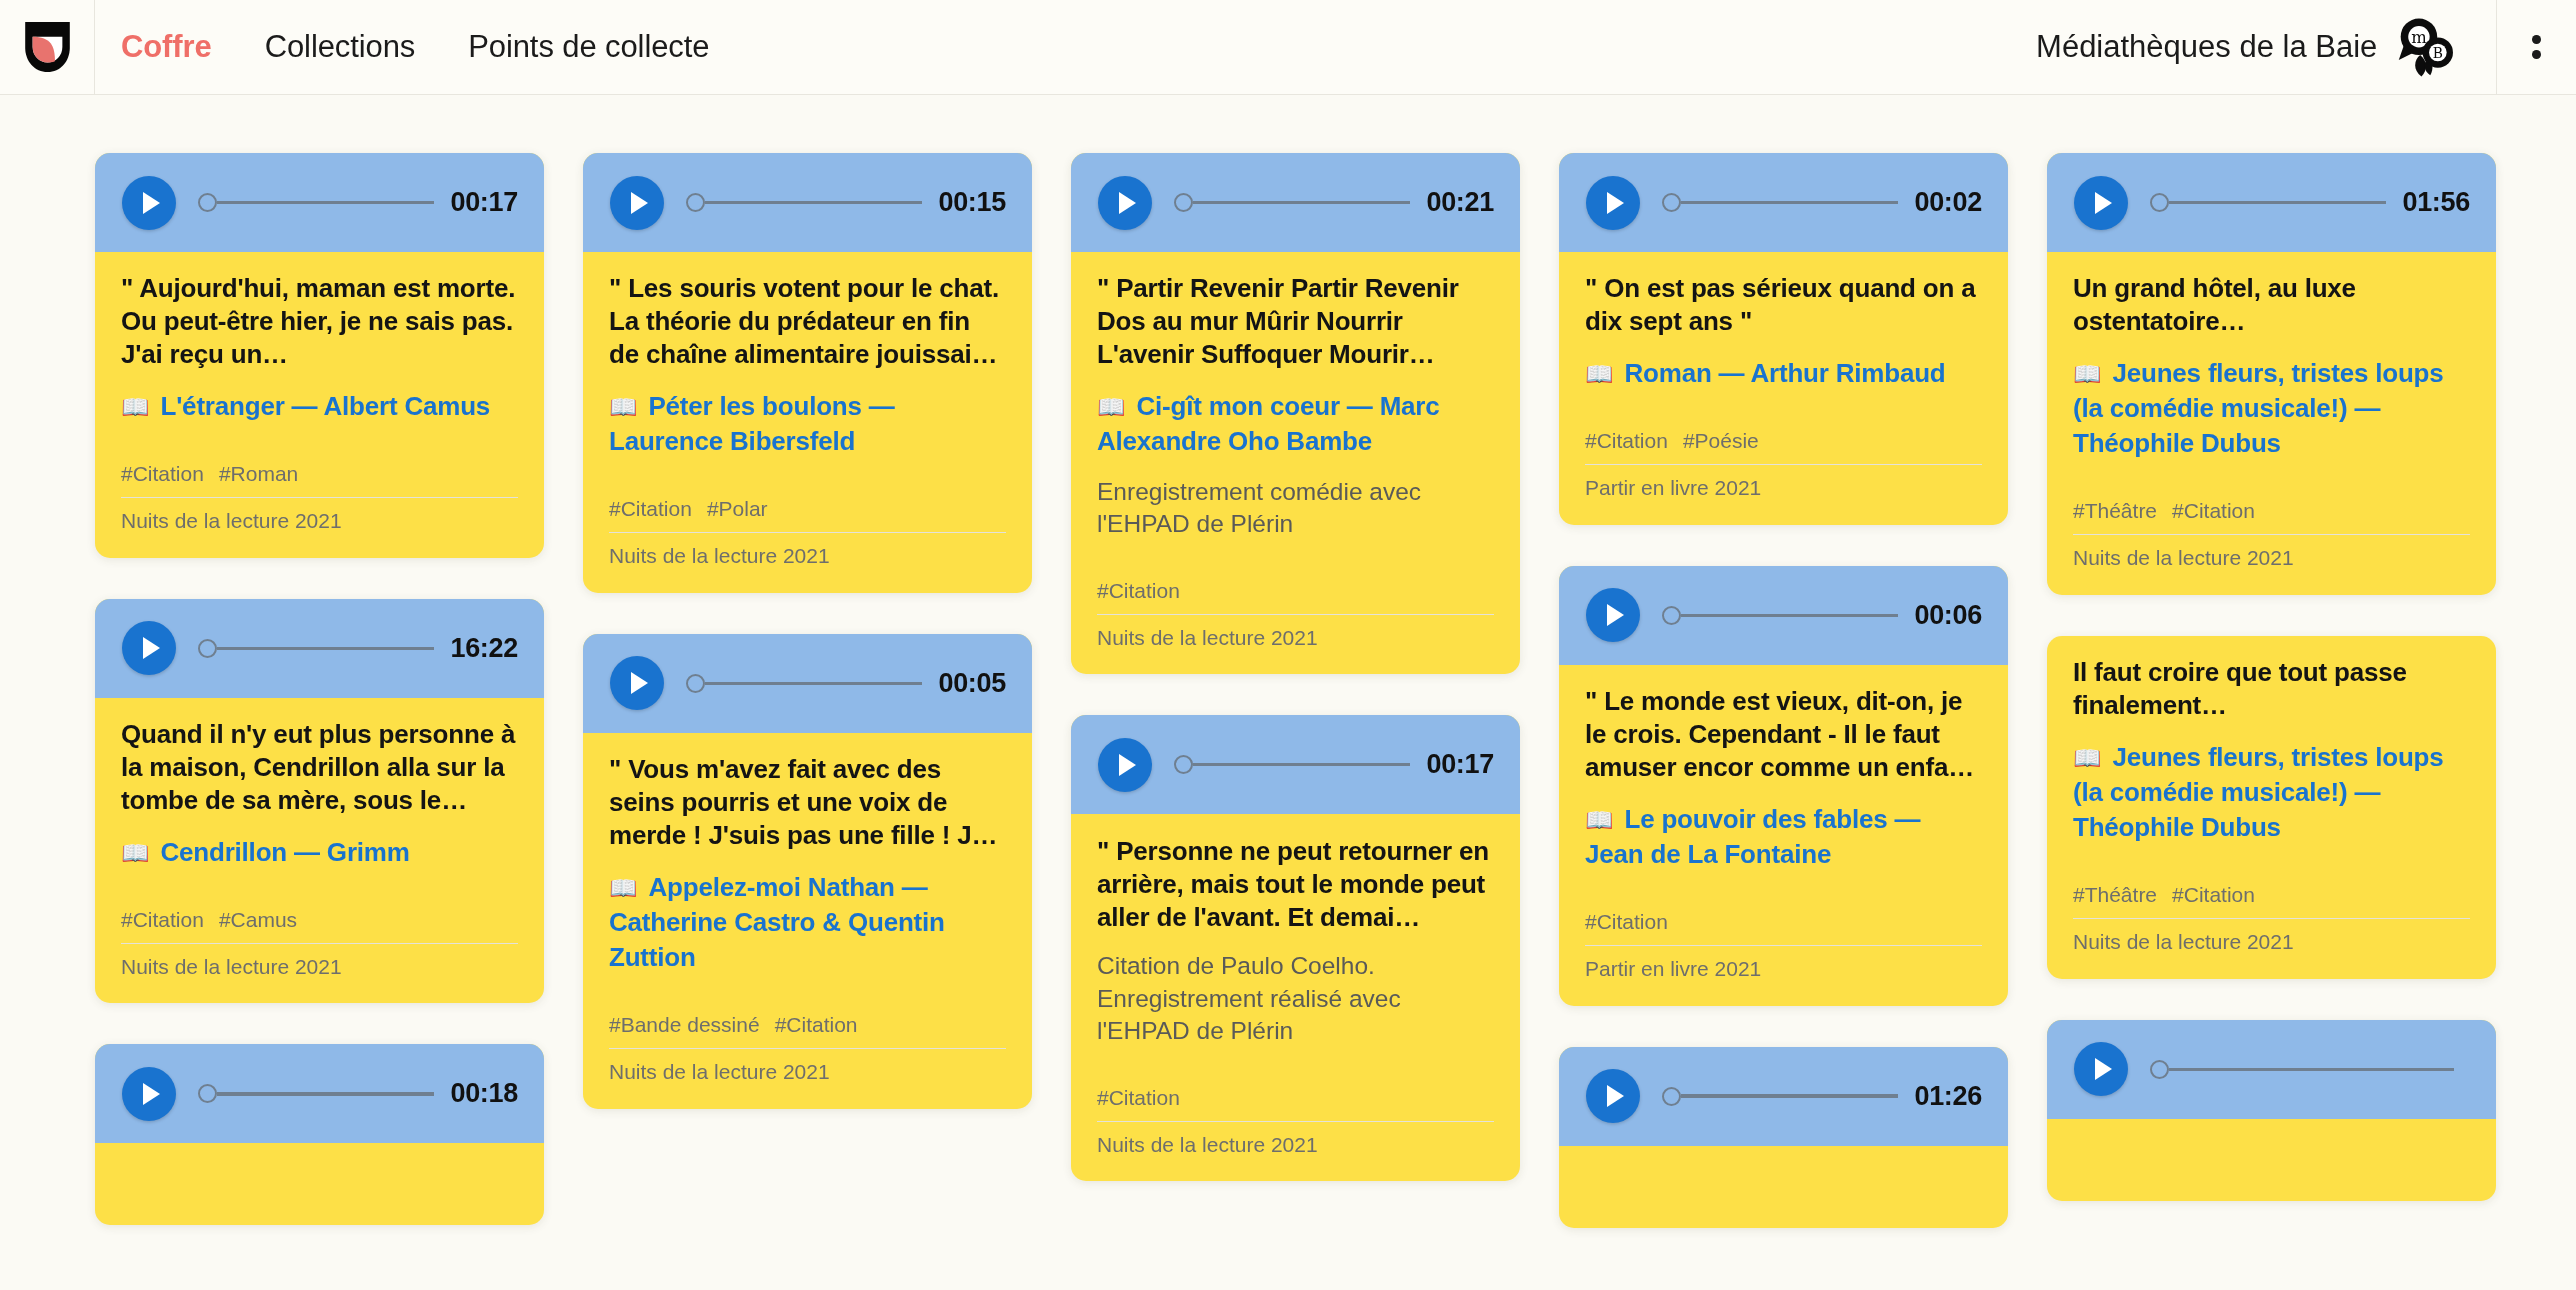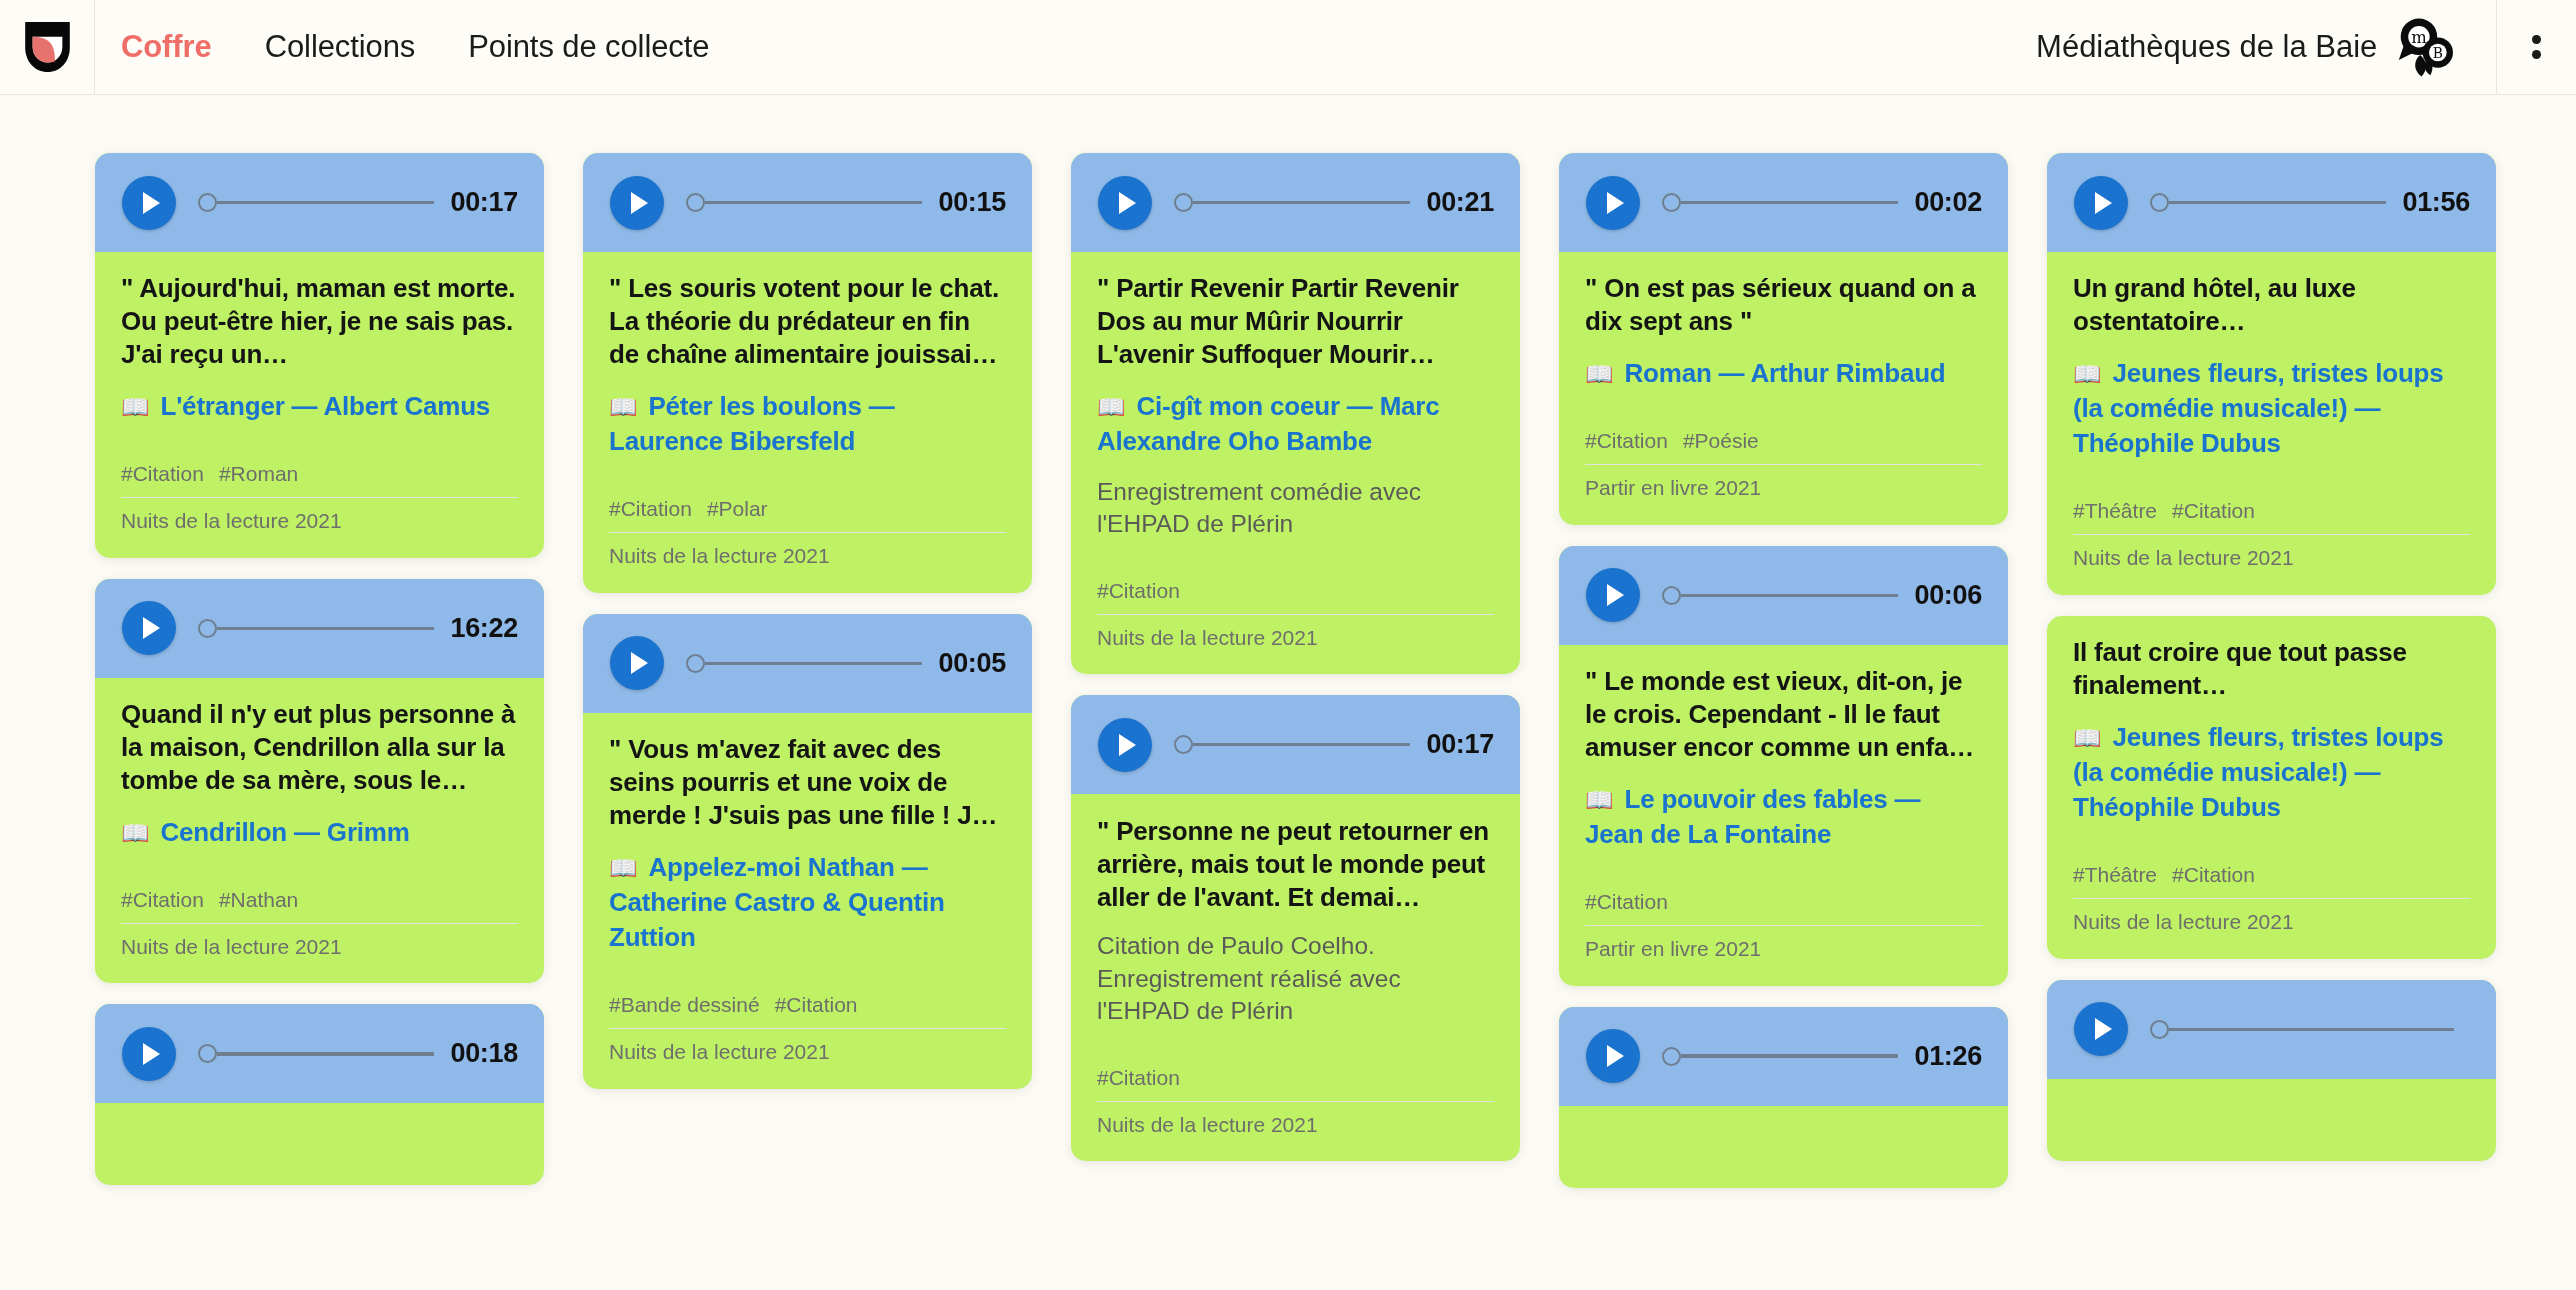--- a/index.html
+++ b/index.html
@@ -81,25 +81,25 @@
     overflow: hidden;
   }
   .cols {
     display: flex;
     gap: 39px;
     align-items: flex-start;
   }
   .col { width: 449px; flex: 0 0 449px; }
 
   .card {
-    background: #bef264;
+    background: #fde047;
     border-radius: 15px;
     box-shadow: 0 2px 9.5px rgba(60,55,30,0.10);
     overflow: hidden;
-    margin-bottom: 21px;
+    margin-bottom: 41px;
   }
 
   
   .player {
     background: #8fb9e8;
     height: 99px;
     display: flex;
     align-items: center;
     padding: 0 26px 0 27px;
   }
@@ -259,21 +259,21 @@
             </div>
             <div class="slider">
               <div class="knob"></div>
               <div class="track"></div>
             </div>
             <div class="time">16:22</div>
           </div>
           <div class="cbody">
             <div class="quote">Quand il n'y eut plus personne à la maison, Cendrillon alla sur la tombe de sa mère, sous le…</div>
             <div class="source"><span class="bookicon">📖</span><span>Cendrillon — Grimm</span></div>
-            <div class="tags"><span>#Citation</span><span>#Nathan</span></div>
+            <div class="tags"><span>#Citation</span><span>#Camus</span></div>
             <div class="sep"></div>
             <div class="collection">Nuits de la lecture 2021</div>
           </div>
         </div>
         <div class="card">
           <div class="player">
             <div class="play-btn">
               <div class="play-tri"></div>
             </div>
             <div class="slider">

